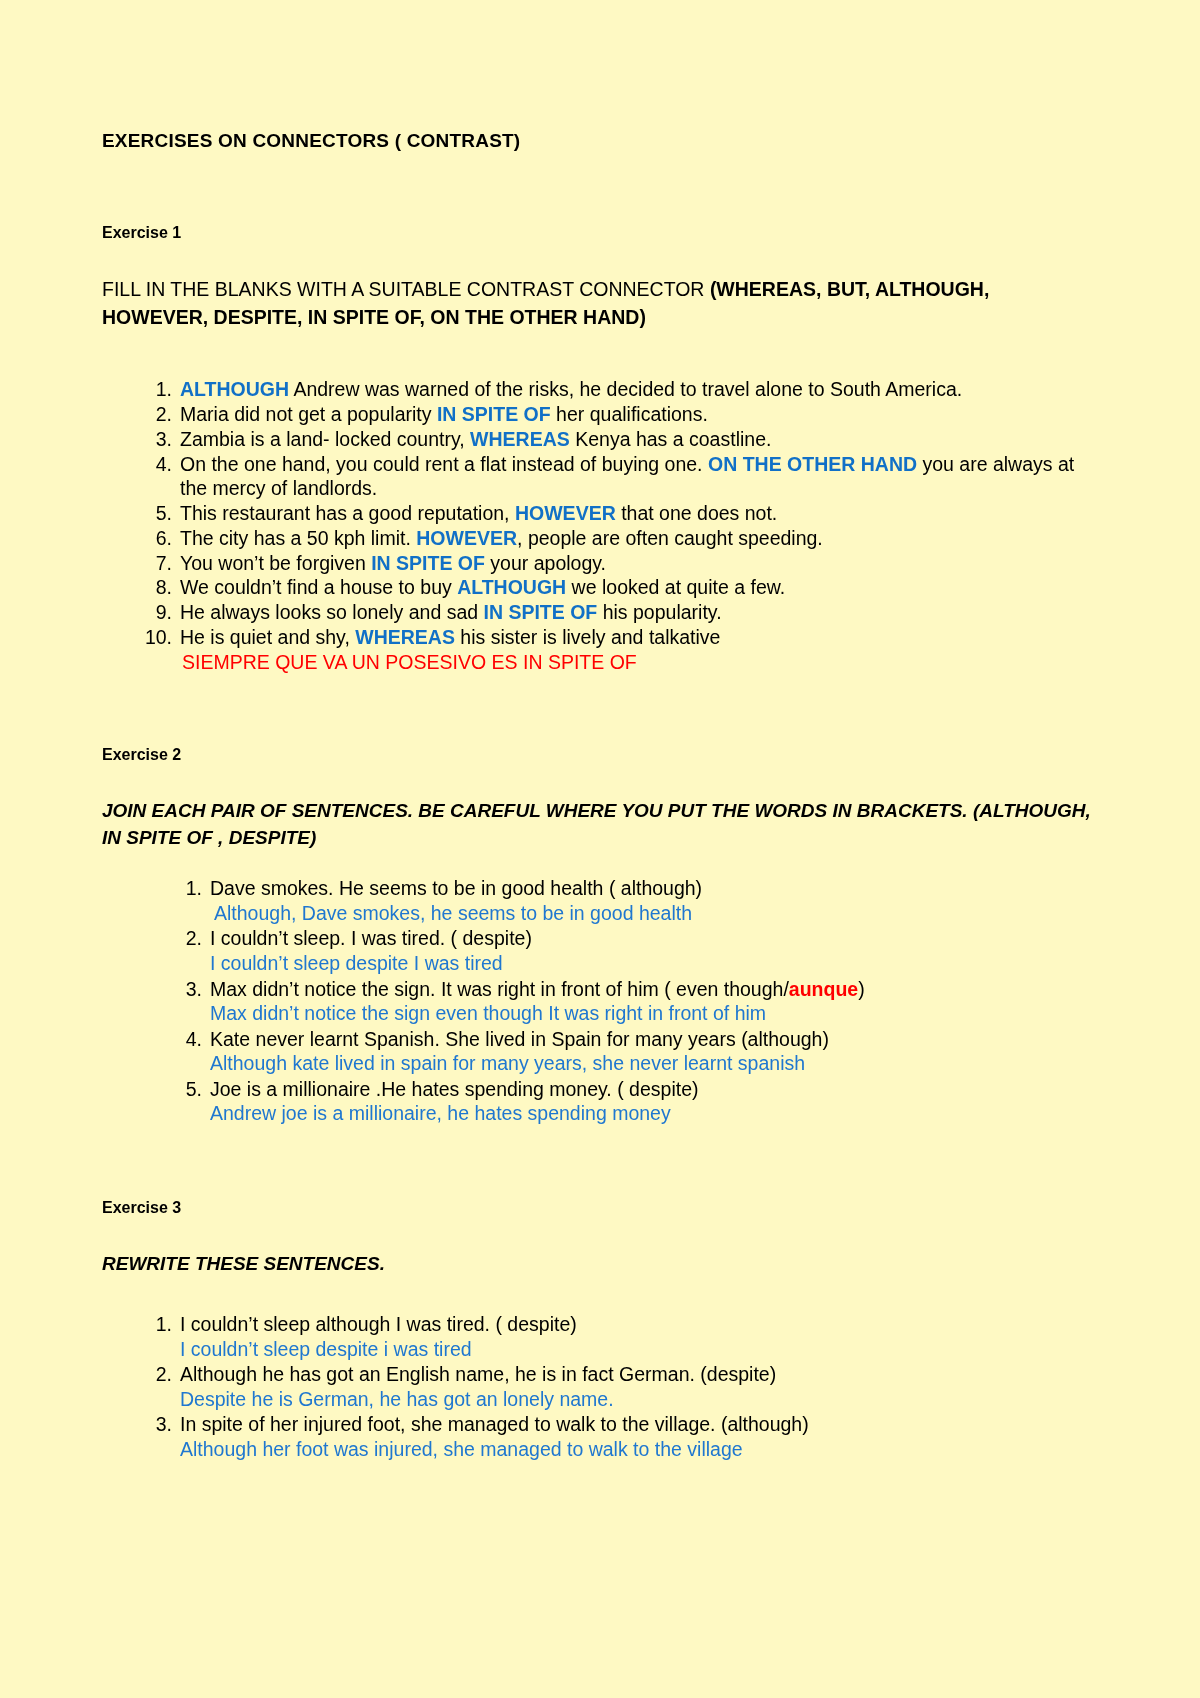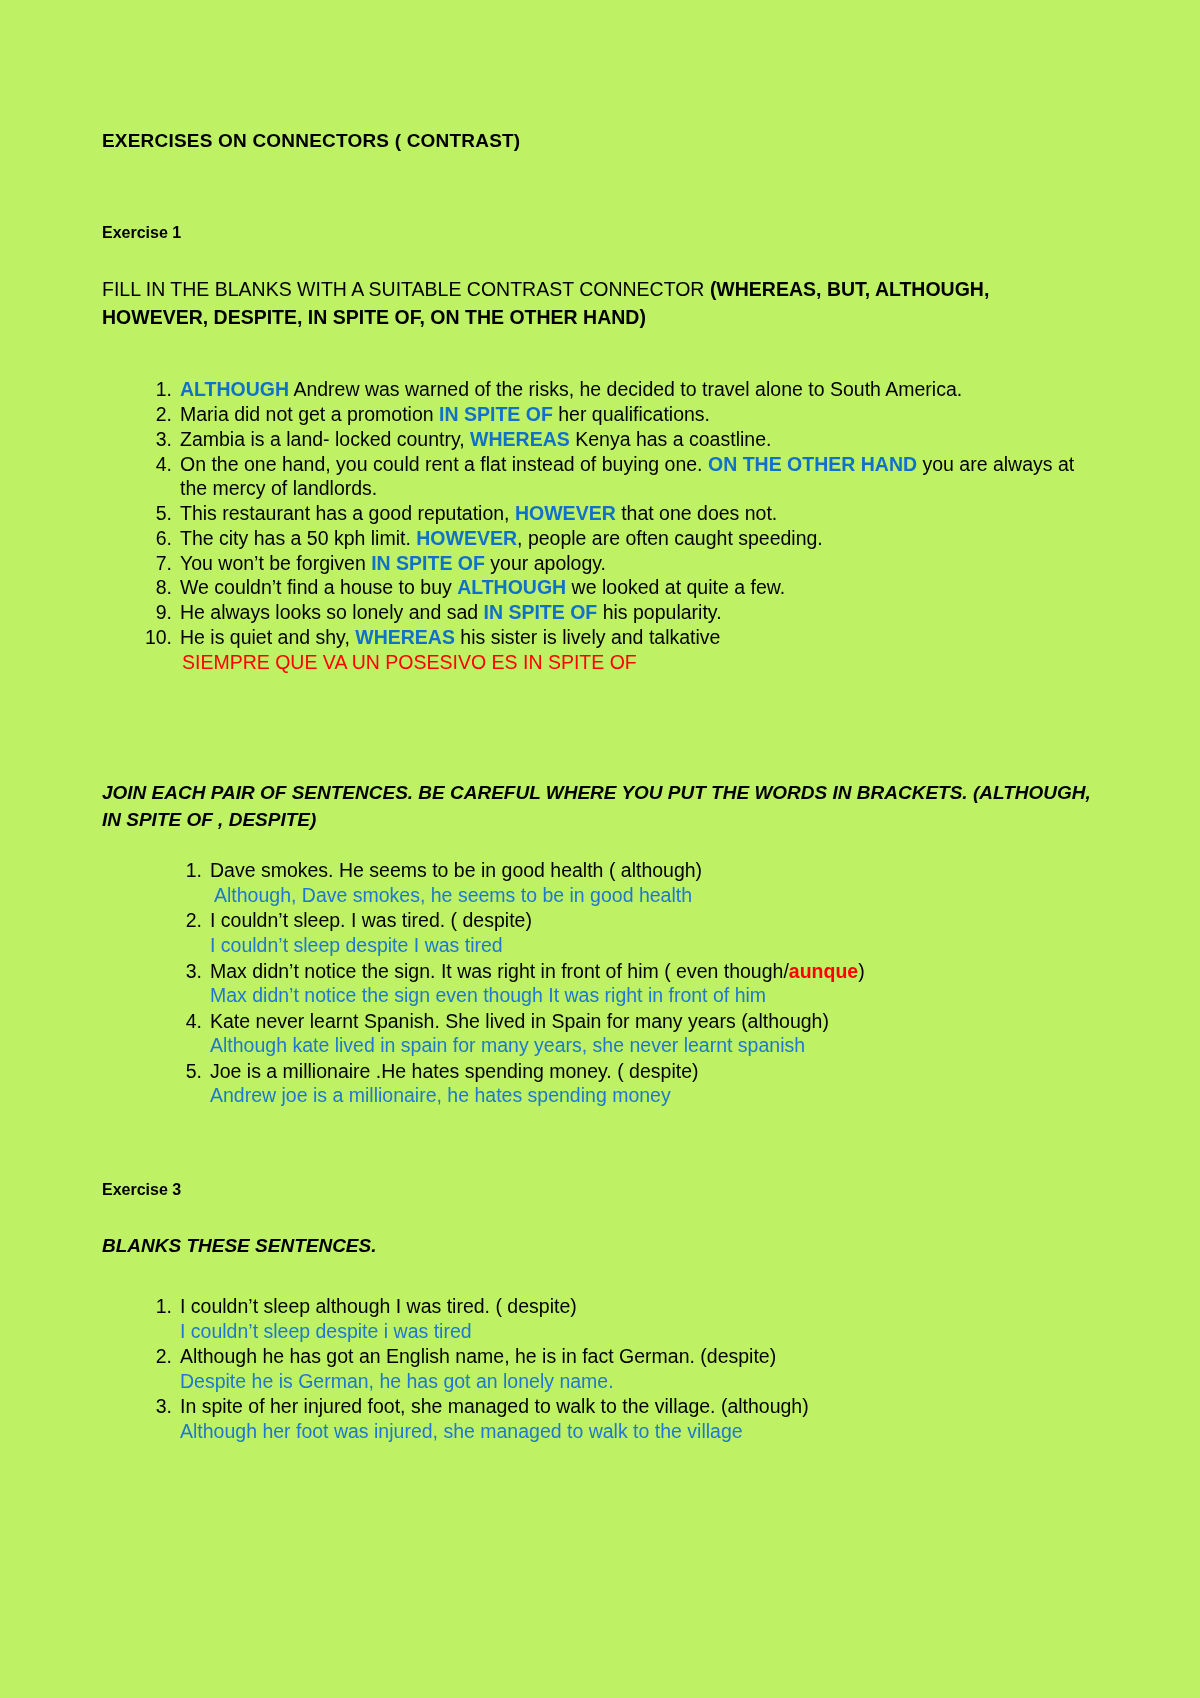--- a/index.html
+++ b/index.html
@@ -11,21 +11,21 @@
     width: 1200px;
     height: 1698px;
     font-family: "Liberation Sans", sans-serif;
     color: #000000;
     overflow: hidden;
   }
   .page {
     position: relative;
     width: 1200px;
     height: 1698px;
-    background: #bef264;
+    background: #fef9c3;
     box-sizing: border-box;
     padding: 130px 100px 0 100px;
   }
   .doc-title {
     font-size: 19px;
     font-weight: bold;
     letter-spacing: 0.2px;
     margin: 0 0 0 2px;
   }
   .ex-heading {
@@ -113,34 +113,35 @@
 
   <div class="spacer-md"></div>
 
   <p class="instr"><span>FILL IN THE BLANKS WITH A SUITABLE CONTRAST CONNECTOR </span><span class="b">(WHEREAS, BUT, ALTHOUGH, HOWEVER, DESPITE, IN SPITE OF, ON THE OTHER HAND)</span></p>
 
   <div class="spacer-lg"></div>
 
   <div id="ex1-block">
     <ol class="items ex1-list">
       <li><span class="num">1.</span><span></span><span class="blue">ALTHOUGH</span><span> Andrew was warned of the risks, he decided to travel alone to South America.</span></li>
-      <li><span class="num">2.</span><span>Maria did not get a promotion </span><span class="blue">IN SPITE OF</span><span> her qualifications.</span></li>
+      <li><span class="num">2.</span><span>Maria did not get a popularity </span><span class="blue">IN SPITE OF</span><span> her qualifications.</span></li>
       <li><span class="num">3.</span><span>Zambia is a land- locked country, </span><span class="blue">WHEREAS</span><span> Kenya has a coastline.</span></li>
       <li><span class="num">4.</span><span>On the one hand, you could rent a flat instead of buying one. </span><span class="blue">ON THE OTHER HAND</span><span> you are always at the mercy of landlords.</span></li>
       <li><span class="num">5.</span><span>This restaurant has a good reputation, </span><span class="blue">HOWEVER</span><span> that one does not.</span></li>
       <li><span class="num">6.</span><span>The city has a 50 kph limit. </span><span class="blue">HOWEVER</span><span>, people are often caught speeding.</span></li>
       <li><span class="num">7.</span><span>You won’t be forgiven </span><span class="blue">IN SPITE OF</span><span> your apology.</span></li>
       <li><span class="num">8.</span><span>We couldn’t find a house to buy </span><span class="blue">ALTHOUGH</span><span> we looked at quite a few.</span></li>
       <li><span class="num">9.</span><span>He always looks so lonely and sad </span><span class="blue">IN SPITE OF</span><span> his popularity.</span></li>
       <li><span class="num">10.</span><span>He is quiet and shy, </span><span class="blue">WHEREAS</span><span> his sister is lively and talkative</span><span class="red-note">SIEMPRE QUE VA UN POSESIVO ES IN SPITE OF</span></li>
     </ol>
   </div>
 
   <div class="spacer-xl"></div>
 
+  <h2 class="ex-heading">Exercise 2</h2>
 
   <div class="spacer-md"></div>
 
   <p class="instr-bold">JOIN EACH PAIR OF SENTENCES. BE CAREFUL WHERE YOU PUT THE WORDS IN BRACKETS. (ALTHOUGH, IN SPITE OF , DESPITE)</p>
 
   <div class="spacer-sm"></div>
 
   <div id="ex2-block">
     <ol class="items">
       <li><span class="num">1.</span><span>Dave smokes. He seems to be in good health ( although)</span><span class="answer indent">Although, Dave smokes, he seems to be in good health</span></li>
@@ -150,21 +151,21 @@
       <li><span class="num">5.</span><span>Joe is a millionaire .He hates  spending money. ( despite)</span><span class="answer">Andrew joe is a millionaire, he hates spending money</span></li>
     </ol>
   </div>
 
   <div class="spacer-xl"></div>
 
   <h2 class="ex-heading">Exercise 3</h2>
 
   <div class="spacer-md"></div>
 
-  <p class="instr-bold">BLANKS THESE SENTENCES.</p>
+  <p class="instr-bold">REWRITE THESE SENTENCES.</p>
 
   <div class="spacer-md"></div>
 
   <div id="ex3-block">
     <ol class="items">
       <li><span class="num">1.</span><span>I  couldn’t sleep although I was tired. ( despite)</span><span class="answer">I couldn’t sleep despite i was tired</span></li>
       <li><span class="num">2.</span><span>Although he has got an English name, he is in fact German. (despite)</span><span class="answer">Despite he is German, he has got an lonely name.</span></li>
       <li><span class="num">3.</span><span>In spite of her injured foot, she managed to walk to the village. (although)</span><span class="answer">Although her foot was injured, she managed to walk to the village</span></li>
     </ol>
   </div>

